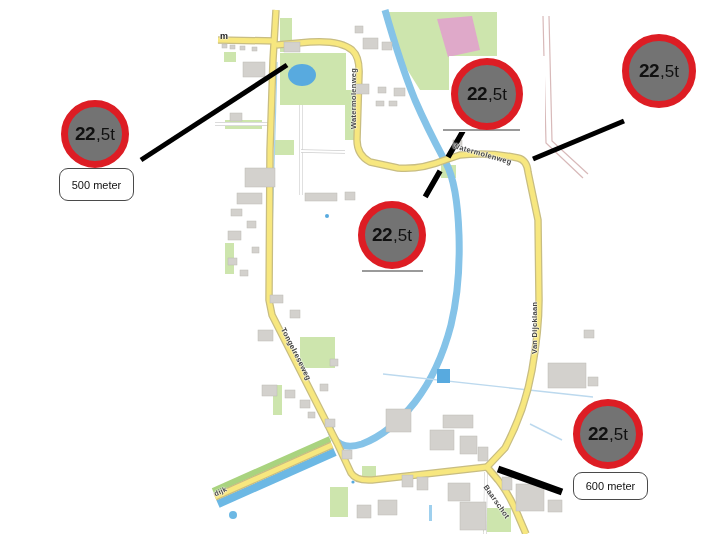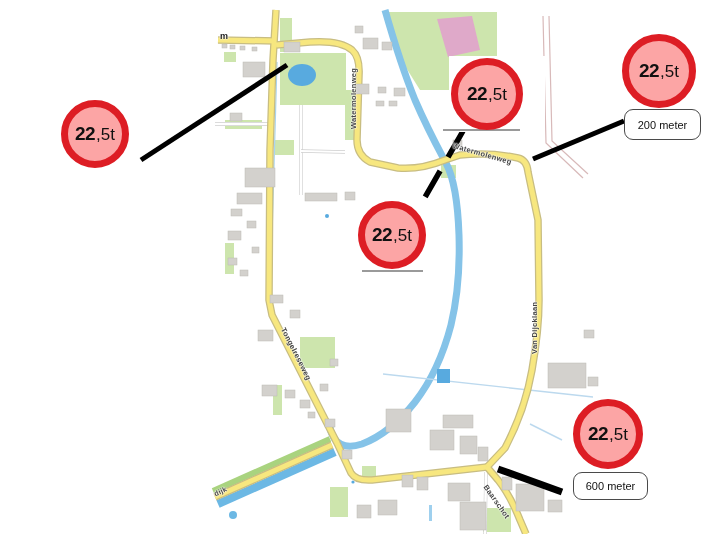--- a/index.html
+++ b/index.html
@@ -1,21 +1,21 @@
 <!DOCTYPE html>
 <html><head>
 <meta charset="utf-8">
 <style>
   html,body{margin:0;padding:0;background:#fff;}
   .canvas{position:relative;width:706px;height:534px;background:#ffffff;overflow:hidden;
           font-family:"Liberation Sans",sans-serif;}
   .canvas svg{position:absolute;left:0;top:0;}
 
   
-  .sign{position:absolute;border:7px solid #dd1d24;border-radius:50%;background:#fca5a5;
+  .sign{position:absolute;border:7px solid #dd1d24;border-radius:50%;background:#737373;
         display:flex;align-items:center;justify-content:center;box-sizing:content-box;}
   .sign .row{display:flex;align-items:baseline;}
   .w-big{font-weight:bold;font-size:19px;color:#111;letter-spacing:-0.5px;}
   .w-small{font-size:17px;color:#111;margin-left:1px;text-align:right;}
 
   .whiteback{position:absolute;background:#fff;}
   .underline{position:absolute;height:2px;background:#9a9a9a;}
 
   
   .note{position:absolute;background:#fff;border:1.5px solid #4a4a4a;border-radius:9px;
@@ -207,22 +207,22 @@
         <span class="w-small">,5t</span>
       </span>
   </div>
   <div class="sign" style="left:573px;top:399px;width:56px;height:56px;">
     <span class="row">
         <span class="w-big">22</span>
         <span class="w-small">,5t</span>
       </span>
   </div>
 
-  <div class="note" style="left:624px;top:109px;width:77px;height:31px;">
-    <span>200 meter</span>
+  <div class="note" style="left:59px;top:168px;width:75px;height:33px;">
+    <span>500 meter</span>
   </div>
   <div class="note" style="left:573px;top:472px;width:75px;height:28px;">
     <span>600 meter</span>
   </div>
 
   <div class="rlabel vert" style="left:349px;top:52px;height:92px;width:12px;">Watermolenweg</div>
   <div class="rlabel" style="left:454px;top:141px;transform:rotate(16deg);transform-origin:0 0;">Watermolenweg</div>
   <div class="rlabel vert" style="left:530px;top:296px;height:64px;width:12px;">Van Dijcklaan</div>
   <div class="rlabel" style="left:287px;top:326px;transform:rotate(63deg);transform-origin:0 0;">Tongelreseweg</div>
   <div class="rlabel" style="left:489px;top:483px;transform:rotate(55deg);transform-origin:0 0;">Baarschot</div>

